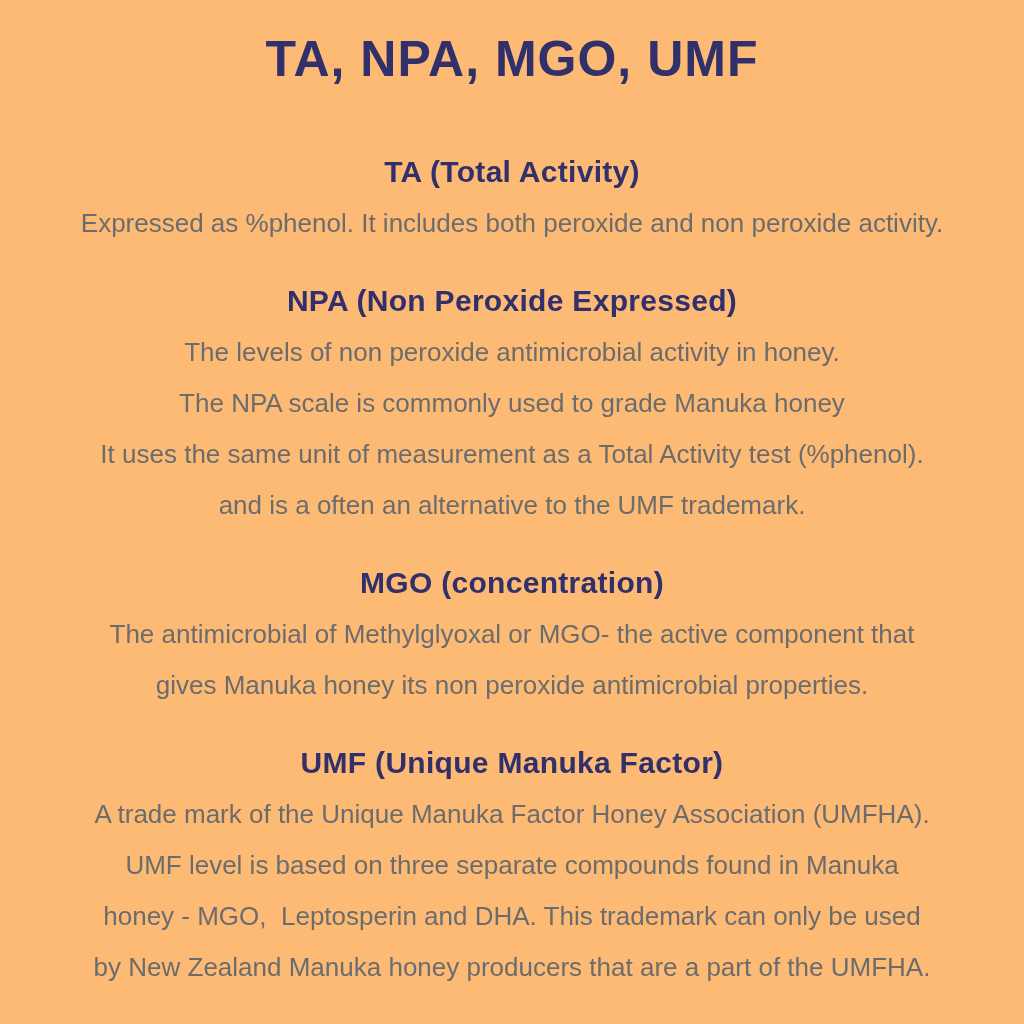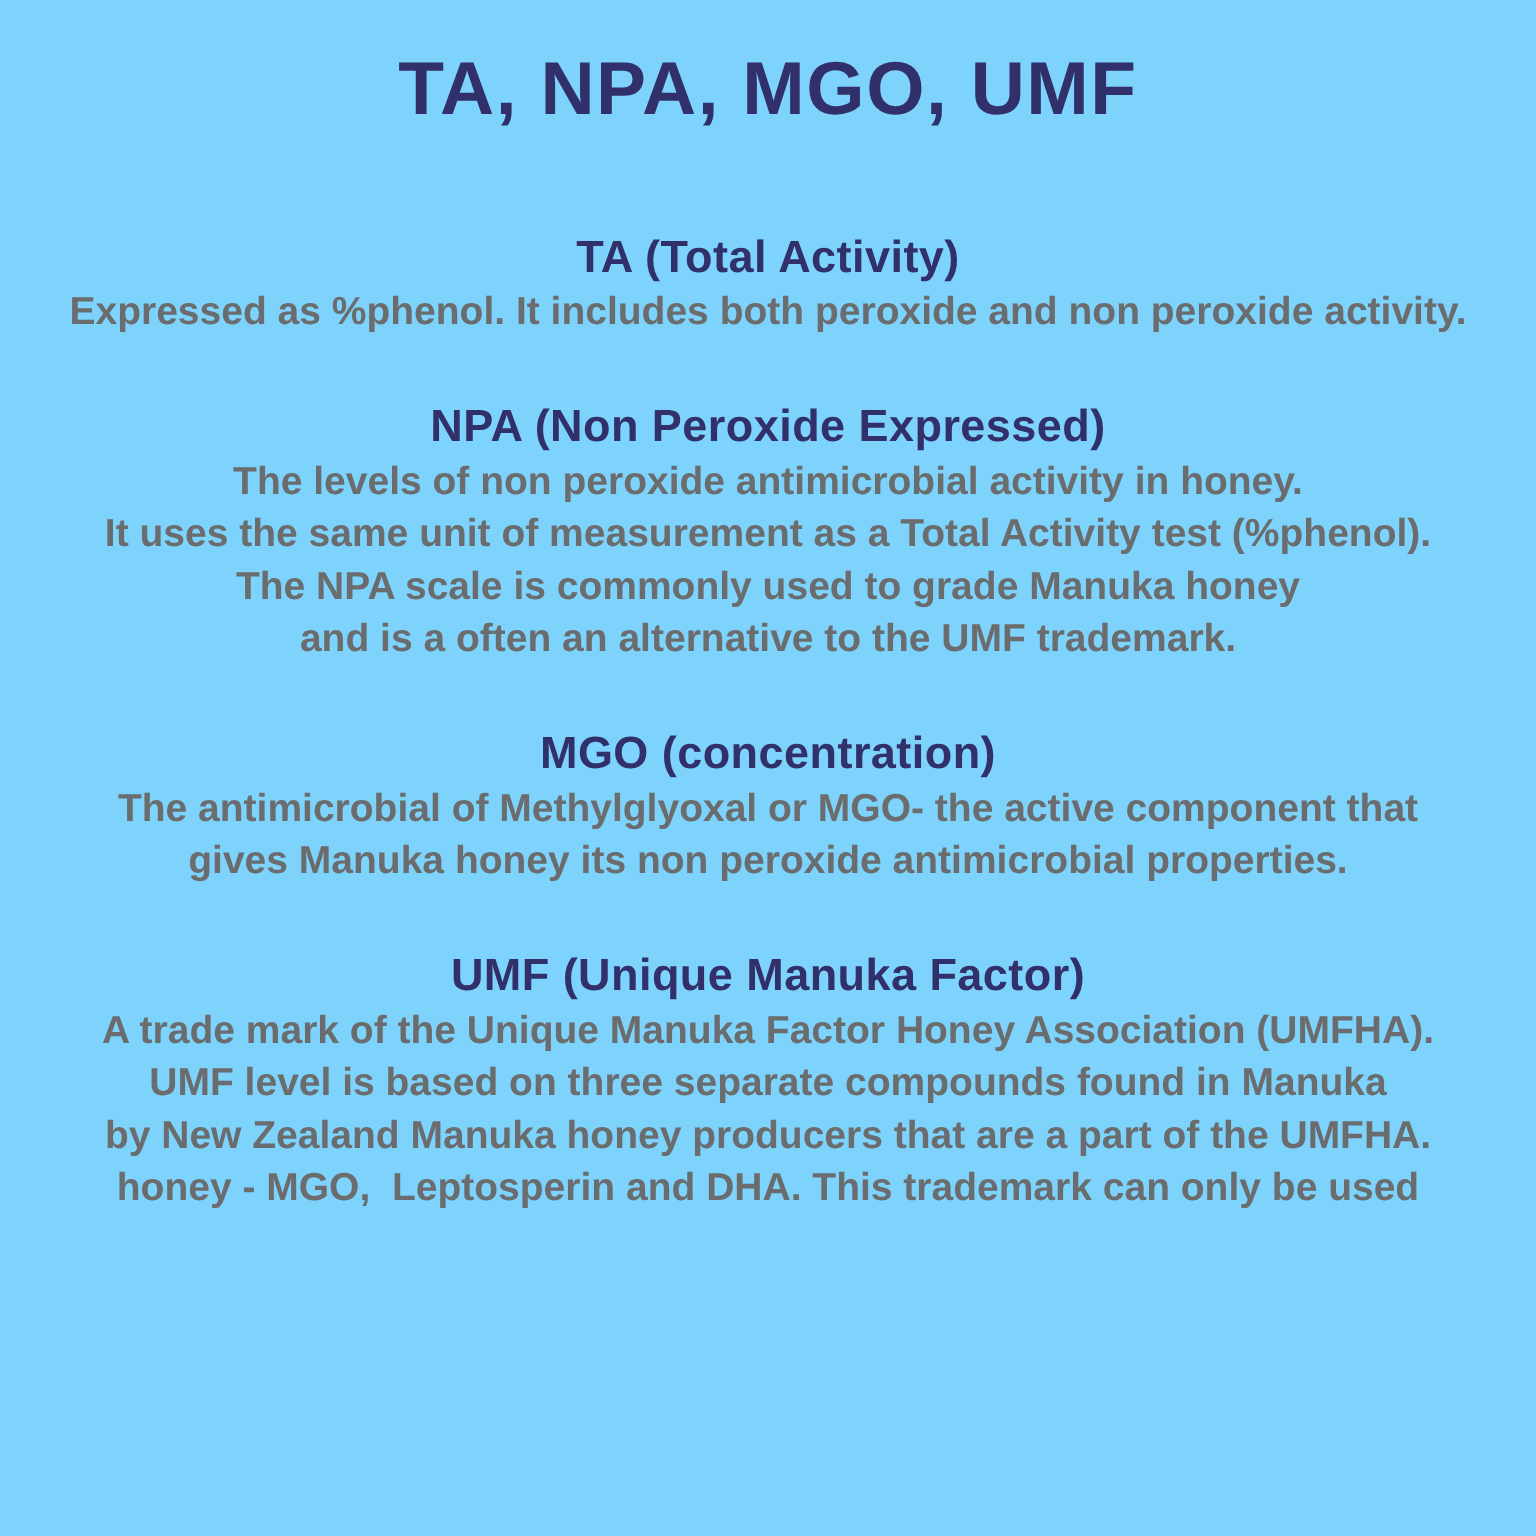--- a/index.html
+++ b/index.html
@@ -4,21 +4,21 @@
 <style>
   html, body {
     margin: 0;
     padding: 0;
     background: #FBE606;
   }
   .poster {
     position: relative;
     width: 1024px;
     height: 1024px;
-    background: #7dd3fc;
+    background: #fdba74;
     overflow: hidden;
     font-family: "Liberation Sans", "DejaVu Sans", sans-serif;
     text-align: center;
   }
   .header {
     padding-top: 30px;
   }
   .title {
     margin: 0;
     font-size: 50px;
@@ -43,24 +43,24 @@
   }
   .sec-heading {
     margin: 0;
     font-size: 30px;
     line-height: 36px;
     font-weight: 700;
     letter-spacing: 0.3px;
     color: #32306B;
   }
   .line {
-    margin: 0;
+    margin: 16px;
     font-size: 26px;
     line-height: 35px;
-    font-weight: 700;
+    font-weight: 400;
     color: #6B6C6E;
     white-space: pre-wrap;
   }
 </style>
 </head>
 <body>
 
 <div class="poster">
 
   <div class="header">
@@ -68,32 +68,32 @@
   </div>
 
   <section class="sec sec-first">
     <h2 class="sec-heading">TA (Total Activity)</h2>
     <p class="line">Expressed as %phenol. It includes both peroxide and non peroxide activity.</p>
   </section>
 
   <section class="sec">
     <h2 class="sec-heading">NPA (Non Peroxide Expressed)</h2>
     <p class="line">The levels of non peroxide antimicrobial activity in honey.</p>
+    <p class="line">The NPA scale is commonly used to grade Manuka honey</p>
     <p class="line">It uses the same unit of measurement as a Total Activity test (%phenol).</p>
-    <p class="line">The NPA scale is commonly used to grade Manuka honey</p>
     <p class="line">and is a often an alternative to the UMF trademark.</p>
   </section>
 
   <section class="sec">
     <h2 class="sec-heading">MGO (concentration)</h2>
     <p class="line">The antimicrobial of Methylglyoxal or MGO- the active component that</p>
     <p class="line">gives Manuka honey its non peroxide antimicrobial properties.</p>
   </section>
 
   <section class="sec">
     <h2 class="sec-heading">UMF (Unique Manuka Factor)</h2>
     <p class="line">A trade mark of the Unique Manuka Factor Honey Association (UMFHA).</p>
     <p class="line">UMF level is based on three separate compounds found in Manuka</p>
+    <p class="line">honey - MGO,  Leptosperin and DHA. This trademark can only be used</p>
     <p class="line">by New Zealand Manuka honey producers that are a part of the UMFHA.</p>
-    <p class="line">honey - MGO,  Leptosperin and DHA. This trademark can only be used</p>
   </section>
 
 </div>
 
 </body></html>

